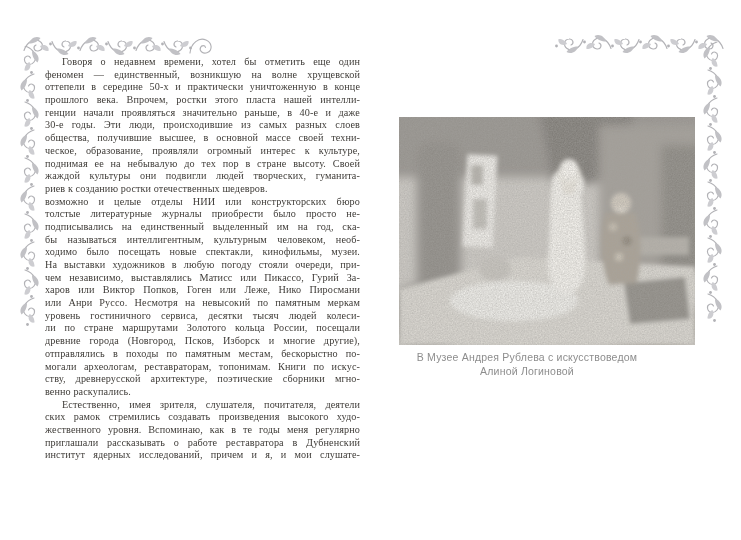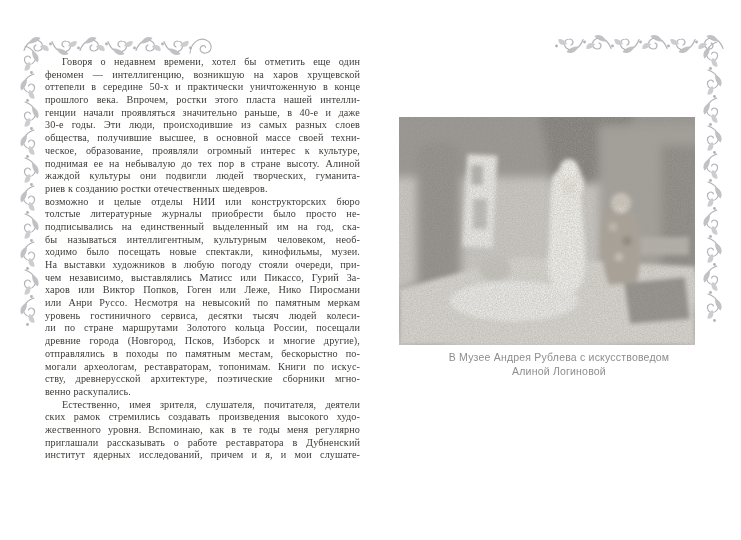--- a/index.html
+++ b/index.html
@@ -42,21 +42,21 @@
     font-family:"Liberation Serif", serif;font-style:italic;
     font-size:11px;color:#55524e;letter-spacing:1px;
   }
 
   
   .photo{
     position:absolute;left:399px;top:117px;width:296px;height:228px;
   }
   .photo svg{display:block;}
   .caption{
-    position:absolute;left:411px;top:351px;width:296px;
+    position:absolute;left:379px;top:351px;width:296px;
     font-family:"Liberation Sans", sans-serif;
     font-size:10.5px;line-height:13.5px;color:#8d8d8d;
     text-align:center;letter-spacing:0.2px;
   }
 </style>
 </head>
 <body>
 
 <svg width="0" height="0" style="position:absolute">
   <defs>
@@ -106,28 +106,28 @@
     <div class="orn" style="left:17px;top:46px;">
       <svg width="24" height="292" viewBox="0 0 24 292">
         <g transform="rotate(90) translate(0,-22)">
             <use href="#band280"></use>
           </g>
       </svg>
     </div>
 
     <div class="page-text">
         <div class="line first">Говоря о недавнем времени, хотел бы отметить еще один</div>
-        <div class="line">феномен — интеллигенцию, возникшую на харов хрущевской</div>
+        <div class="line">феномен — единственный, возникшую на волне хрущевской</div>
         <div class="line">оттепели в середине 50-х и практически уничтоженную в конце</div>
         <div class="line">прошлого века. Впрочем, ростки этого пласта нашей интелли-</div>
         <div class="line">генции начали проявляться значительно раньше, в 40-е и даже</div>
         <div class="line">30-е годы. Эти люди, происходившие из самых разных слоев</div>
         <div class="line">общества, получившие высшее, в основной массе своей техни-</div>
         <div class="line">ческое, образование, проявляли огромный интерес к культуре,</div>
-        <div class="line">поднимая ее на небывалую до тех пор в стране высоту. Алиной</div>
+        <div class="line">поднимая ее на небывалую до тех пор в стране высоту. Своей</div>
         <div class="line">жаждой культуры они подвигли людей творческих, гуманита-</div>
         <div class="line lastline">риев к созданию ростки отечественных шедевров.</div>
         <div class="line">возможно и целые отделы НИИ или конструкторских бюро</div>
         <div class="line">толстые литературные журналы приобрести было просто не-</div>
         <div class="line">подписывались на единственный выделенный им на год, ска-</div>
         <div class="line">бы называться интеллигентным, культурным человеком, необ-</div>
         <div class="line">ходимо было посещать новые спектакли, кинофильмы, музеи.</div>
         <div class="line">На выставки художников в любую погоду стояли очереди, при-</div>
         <div class="line">чем независимо, выставлялись Матисс или Пикассо, Гурий За-</div>
         <div class="line">харов или Виктор Попков, Гоген или Леже, Нико Пиросмани</div>

